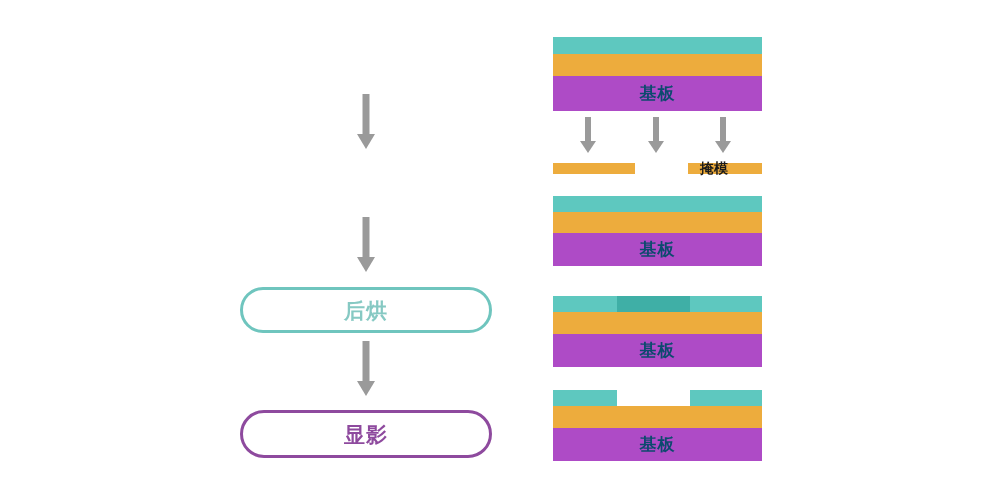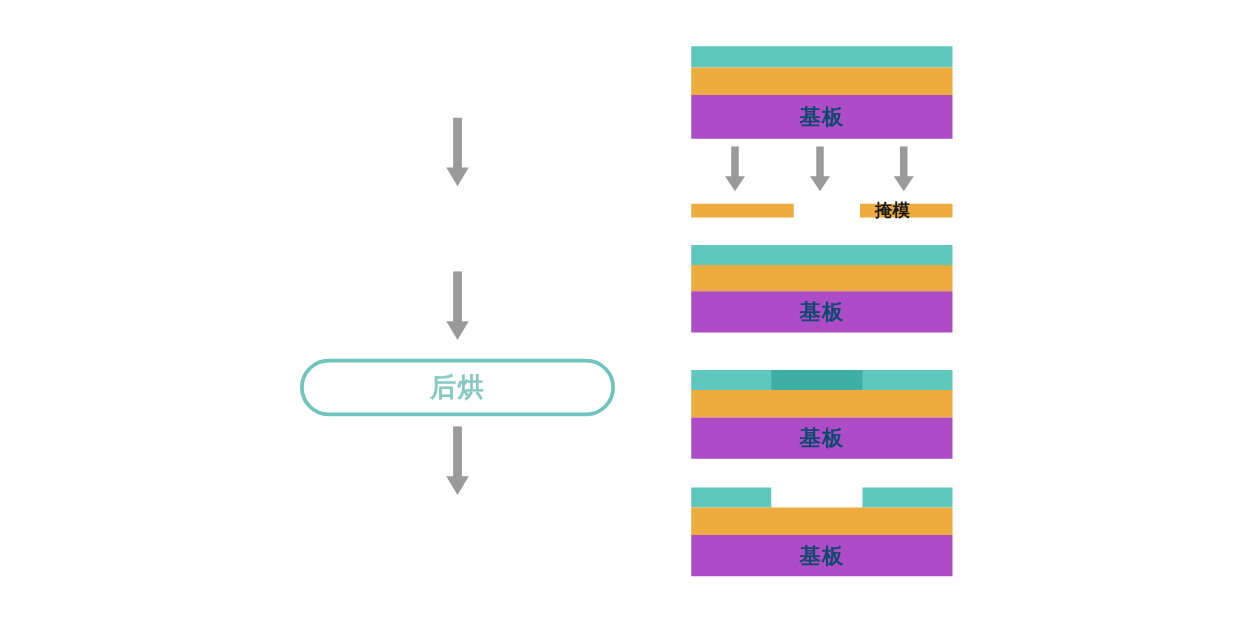--- a/index.html
+++ b/index.html
@@ -109,20 +109,23 @@
     <span class="flow-label" style="color:#86C9C3;text-align:center;">后烘</span>
   </div>
 
   <div class="flow-arrow" style="left:354px; top:341px; height:56px;">
     <svg width="24" height="56" viewBox="0 0 24 56" aria-hidden="true">
       <path d="M12 0 L12 41" stroke="#9A9A9A" stroke-width="7" fill="none"></path>
       <path d="M3 40 L21 40 L12 55 Z" fill="#9A9A9A"></path>
     </svg>
   </div>
 
+  <div class="flow-box" style="left:240px; top:410px; width:252px; height:48px; border-color:#8E4A9E;">
+    <span class="flow-label" style="color:#8E4A9E;">显影</span>
+  </div>
 
   <div class="stack" style="left:553px; top:37px; width:209px; height:74px;">
     <div class="layer" style="left:0; top:0; width:209px; height:17px; background:#5EC8BF;"></div>
     <div class="layer" style="left:0; top:17px; width:209px; height:22px; background:#EDAC3D;"></div>
     <div class="layer" style="left:0; top:39px; width:209px; height:35px; background:#AE4BC6;"></div>
     <div class="substrate-label" style="top:48px;">基板</div>
   </div>
 
   <div class="expose-arrow" style="left:578px; top:117px; height:36px;">
     <svg width="20" height="36" viewBox="0 0 20 36" aria-hidden="true">

